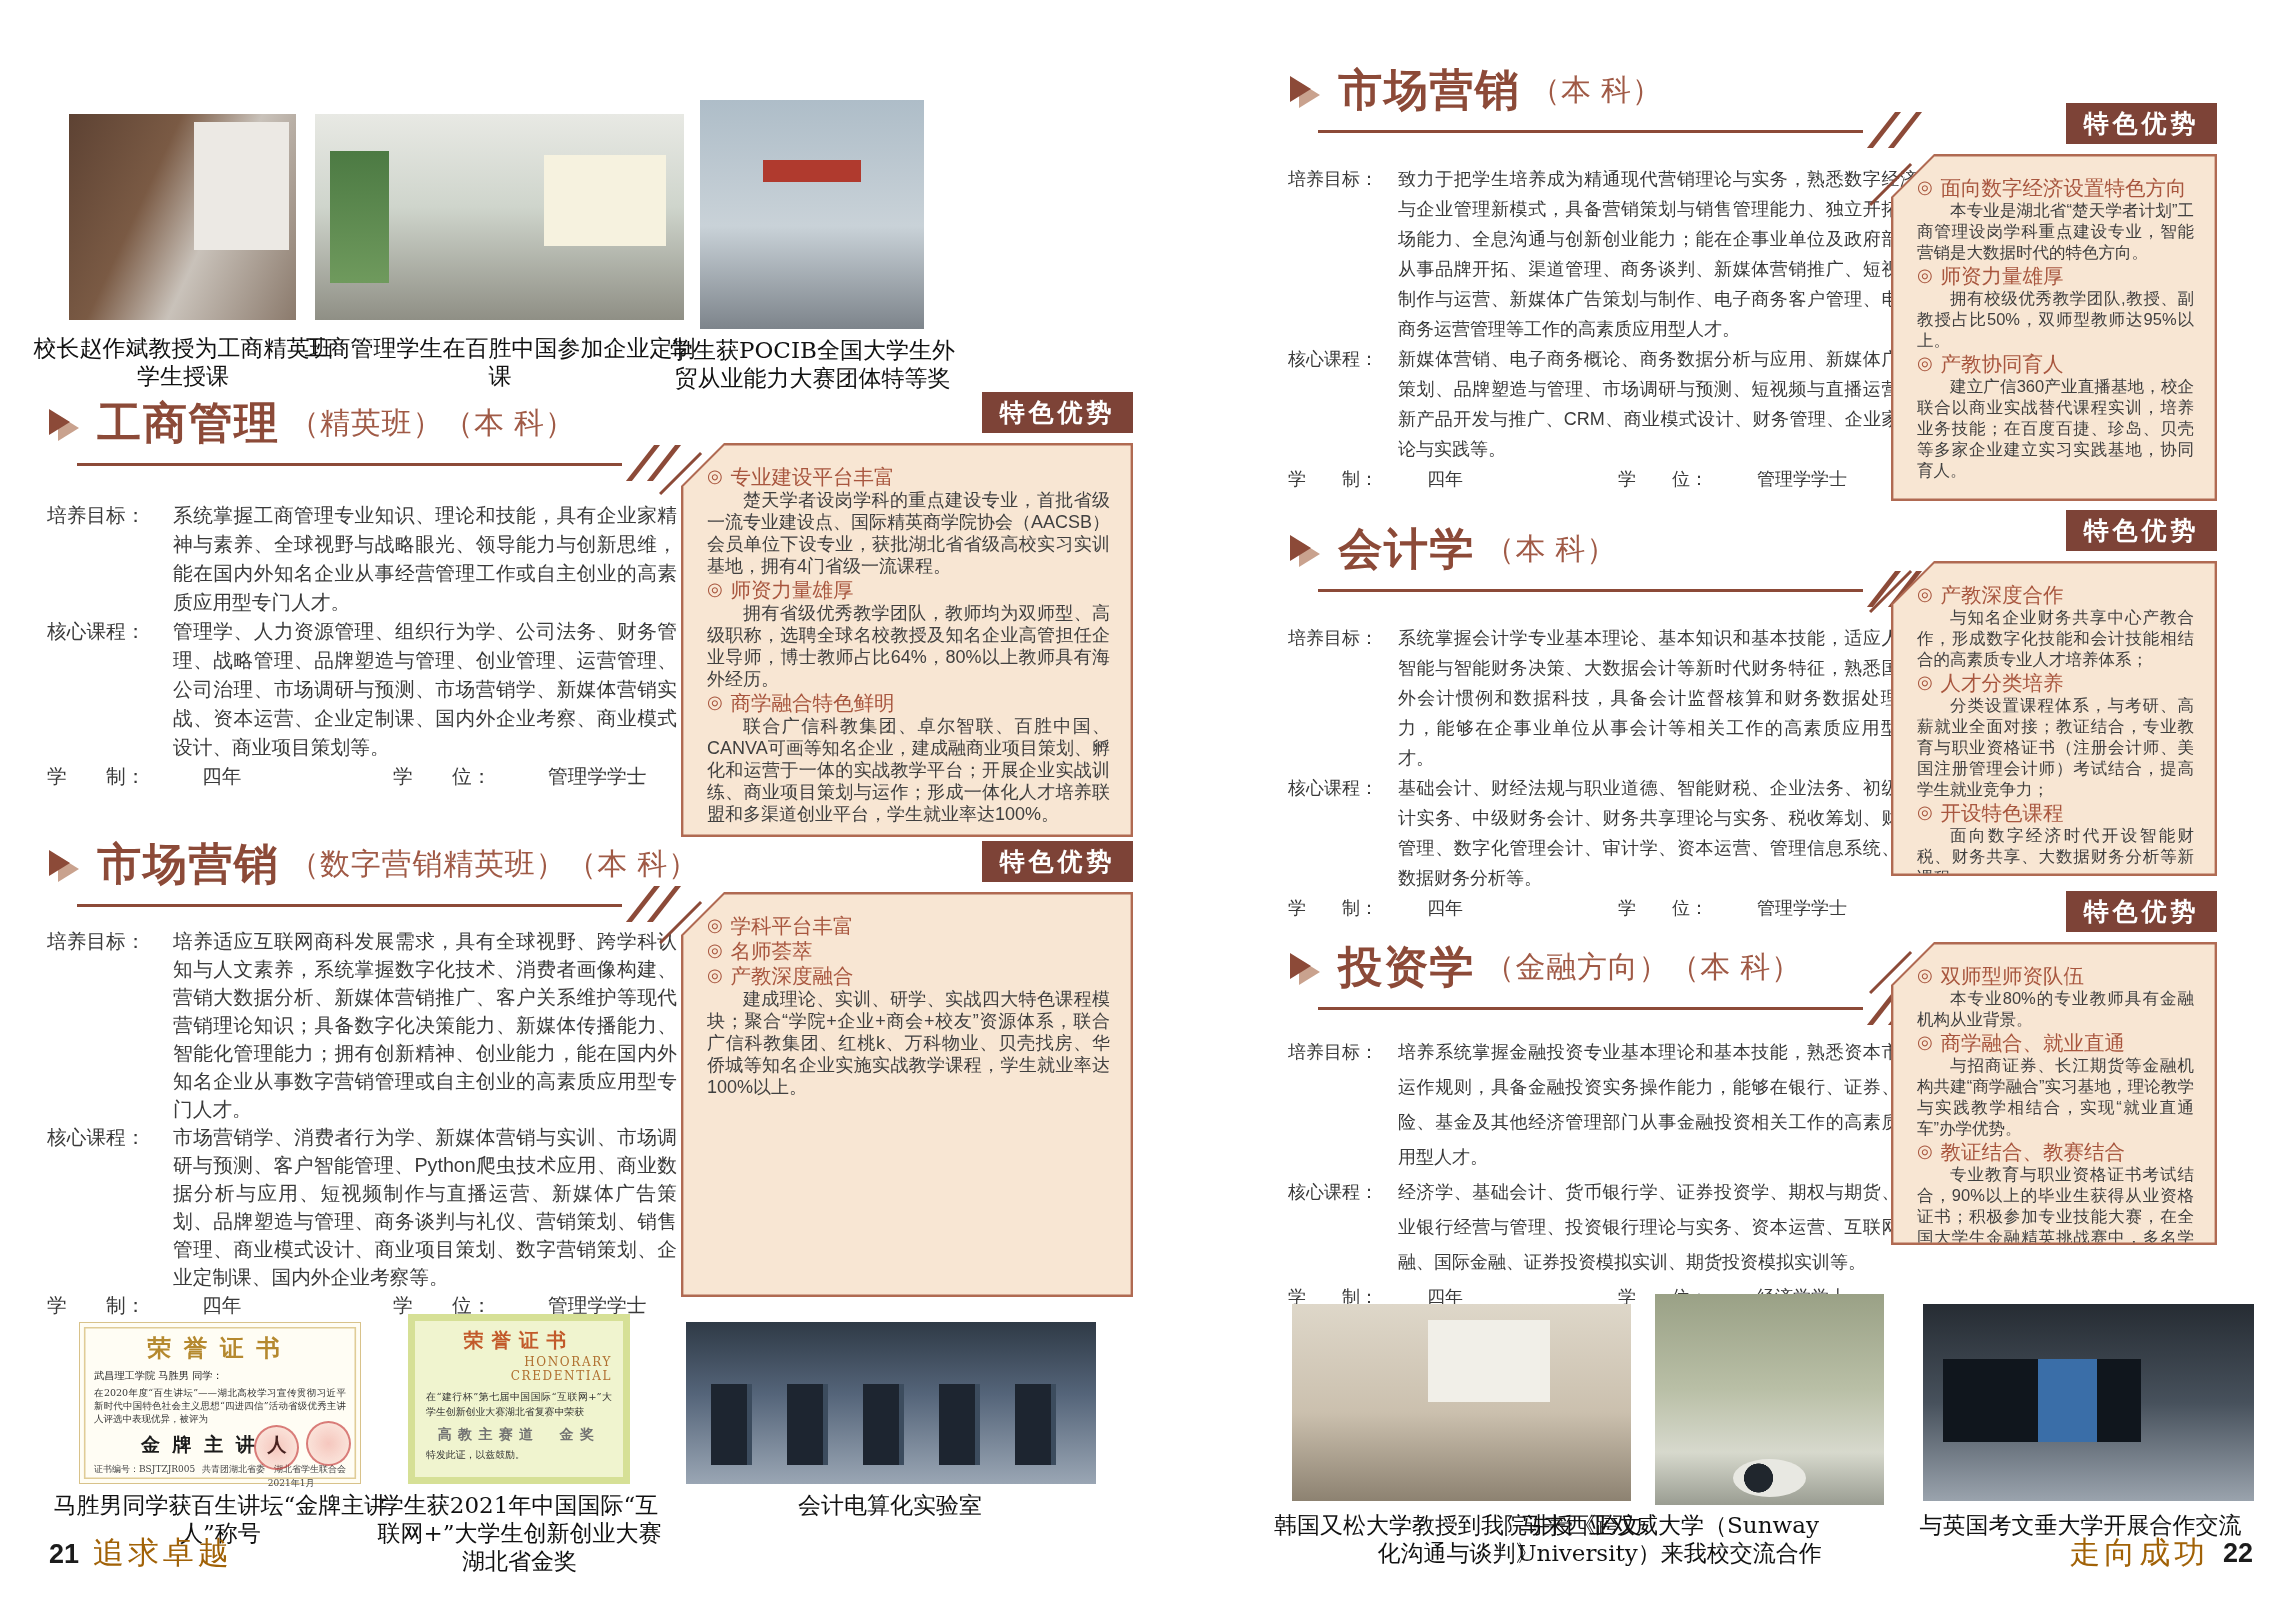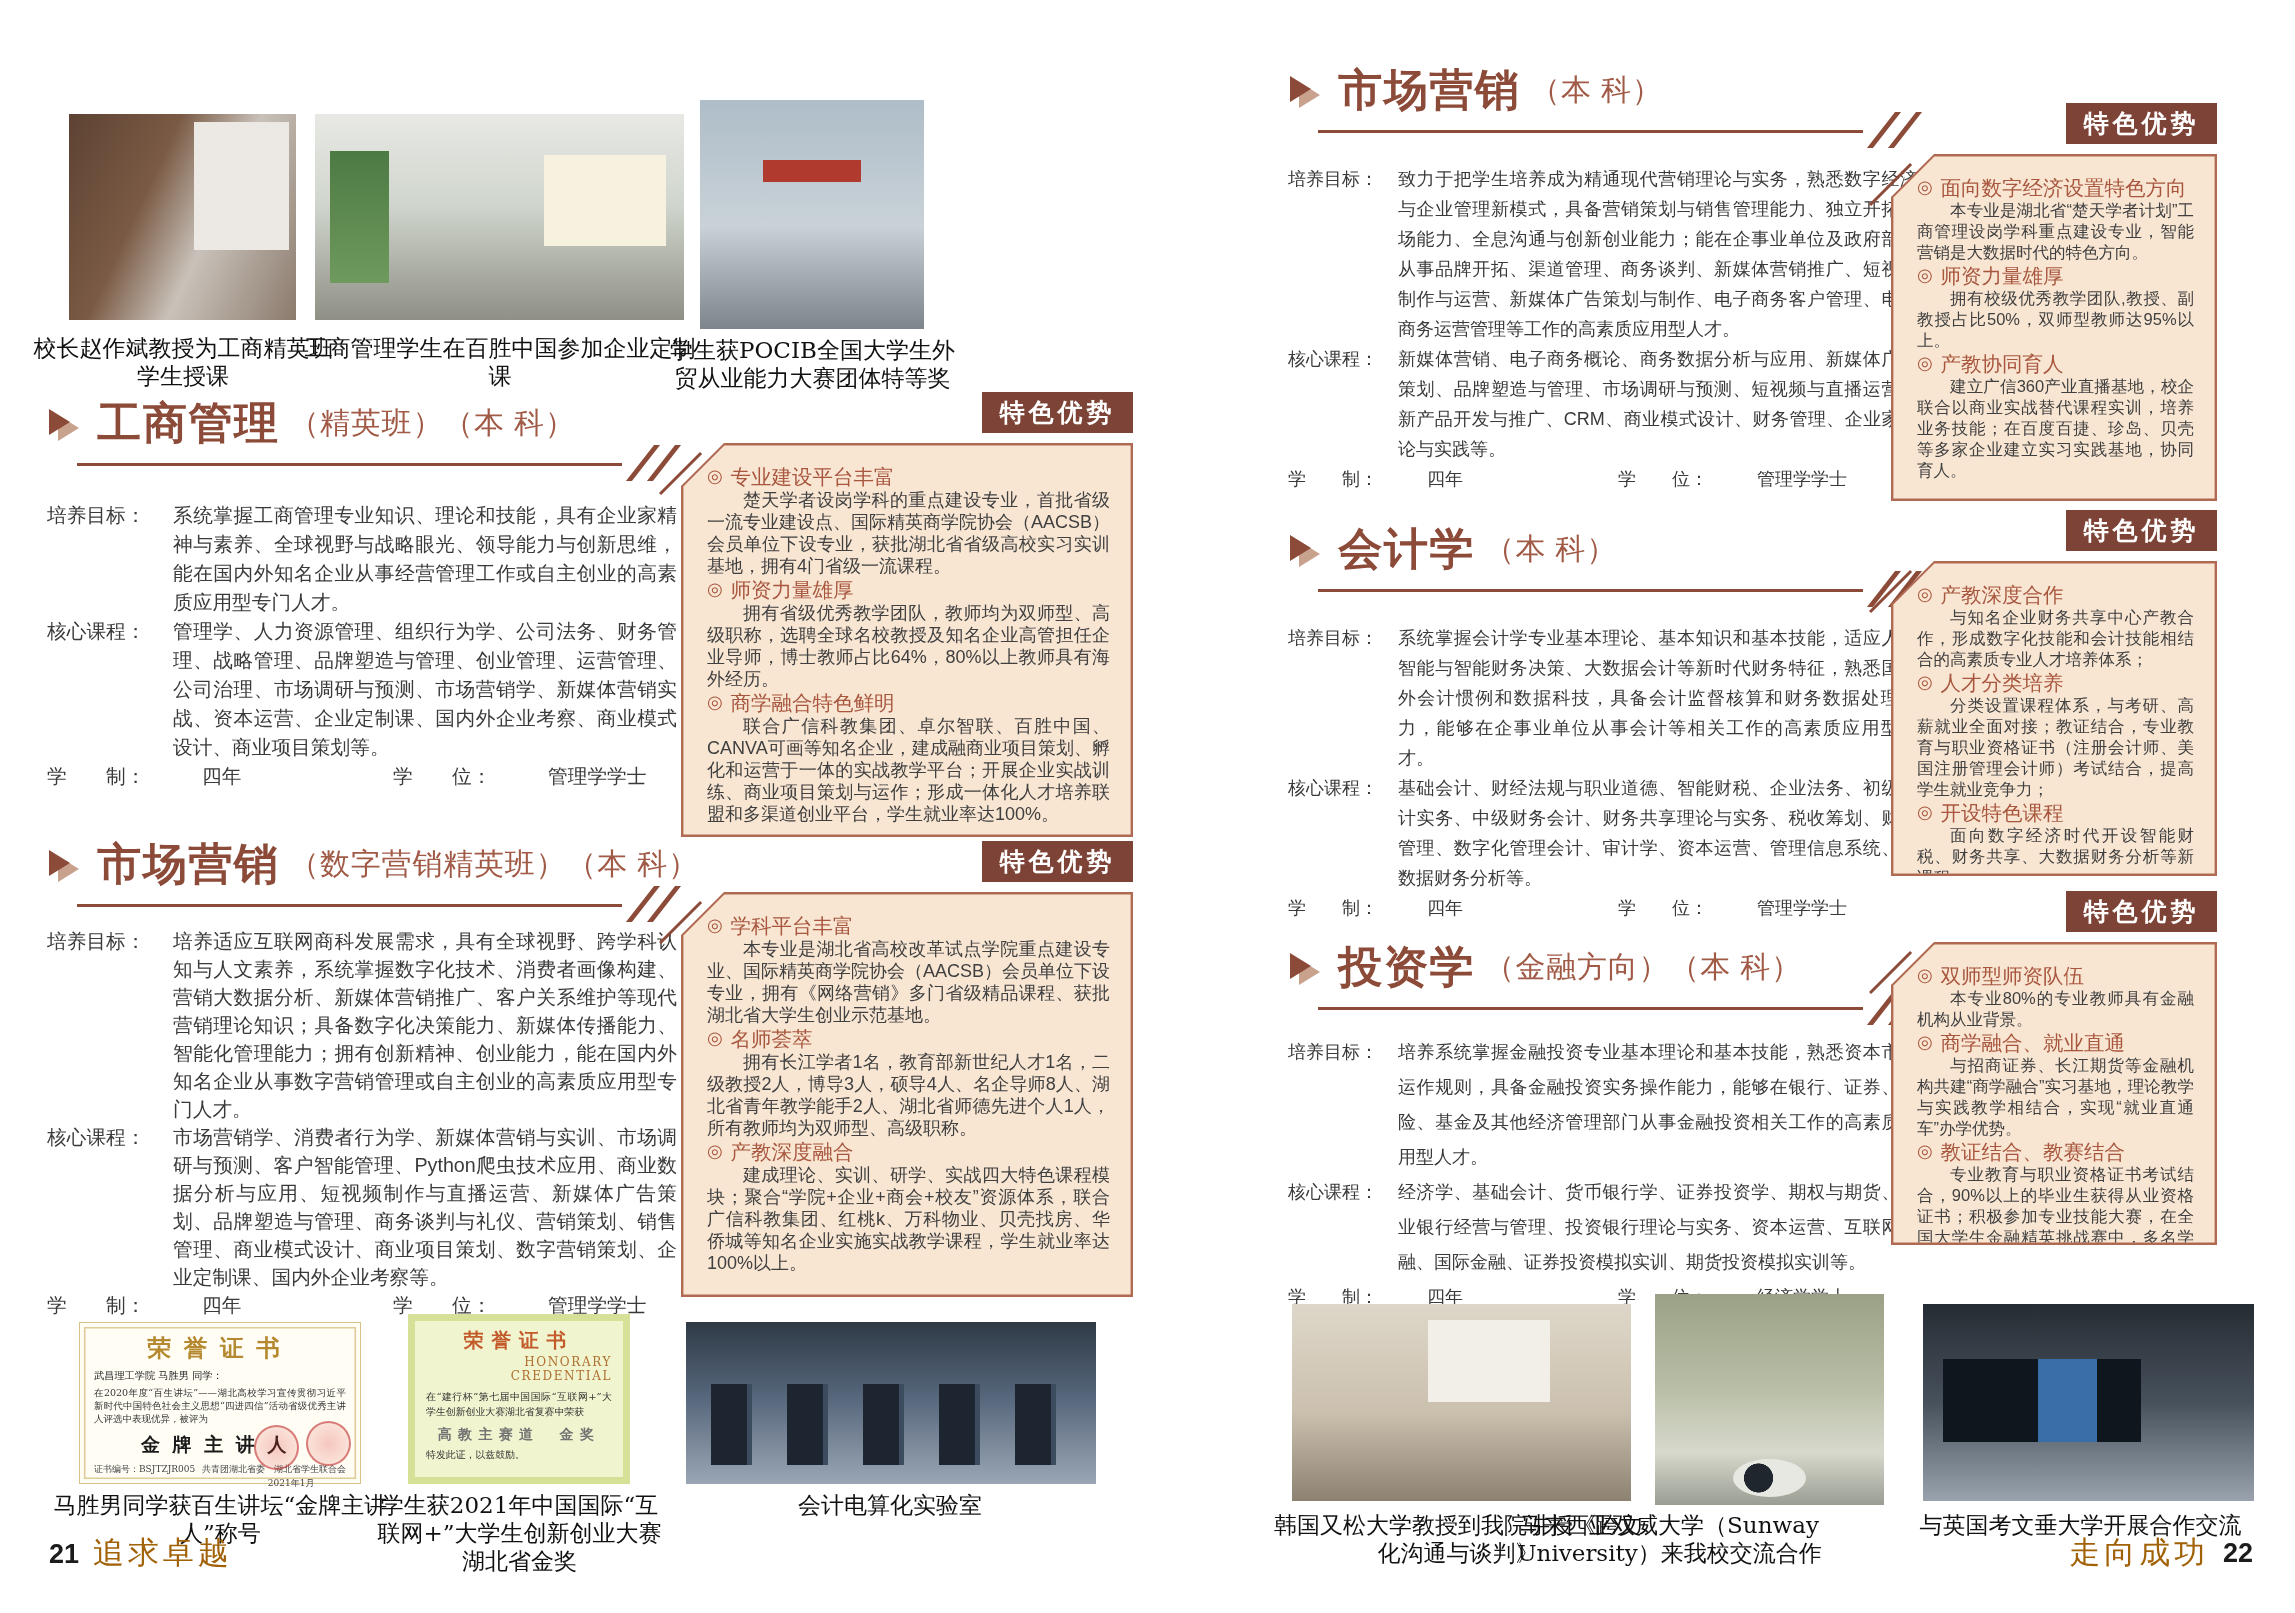--- a/index.html
+++ b/index.html
@@ -222,28 +222,26 @@
   <aside class="adv adv-l" style="left:681px;top:892px;width:452px;height:405px;">
     <div class="adv-badge">特色优势</div>
     <span class="corner-tick"></span>
     <div class="adv-panel">
         <div class="adv-inner">
       <div class="adv-item">
         <div class="adv-t">
               <span class="bullet">◎</span>
               <span>学科平台丰富</span>
             </div>
-        <p>本专业是湖北省高校改革试点学院重点建设专业、国际精英商学院协会（AACSB）会员单位下设专业，拥有《网络营销》多门省级精品课程、获批湖北省大学生创业示范基地。</p>
       </div>
       <div class="adv-item">
         <div class="adv-t">
               <span class="bullet">◎</span>
               <span>名师荟萃</span>
             </div>
-        <p>拥有长江学者1名，教育部新世纪人才1名，二级教授2人，博导3人，硕导4人、名企导师8人、湖北省青年教学能手2人、湖北省师德先进个人1人，所有教师均为双师型、高级职称。</p>
       </div>
       <div class="adv-item">
         <div class="adv-t">
               <span class="bullet">◎</span>
               <span>产教深度融合</span>
             </div>
         <p>建成理论、实训、研学、实战四大特色课程模块；聚合“学院+企业+商会+校友”资源体系，联合广信科教集团、红桃k、万科物业、贝壳找房、华侨城等知名企业实施实战教学课程，学生就业率达100%以上。</p>
       </div>
     </div>
       </div>

